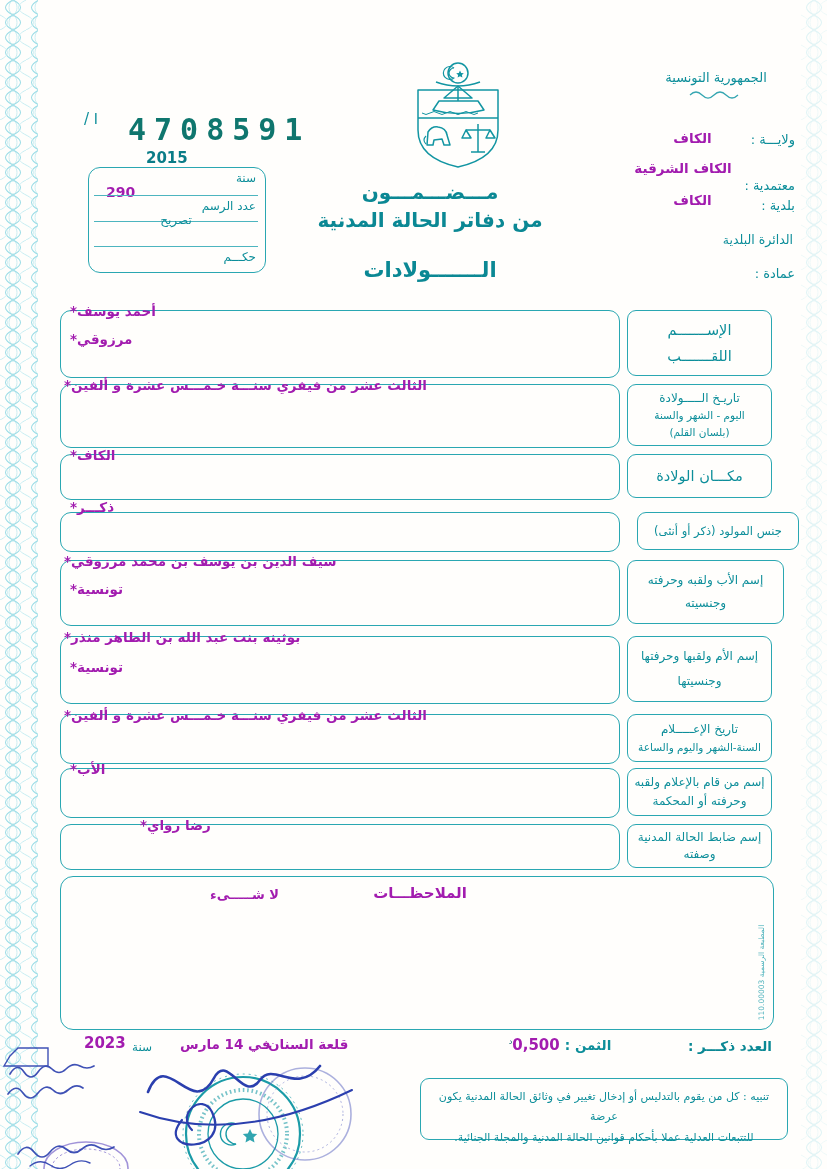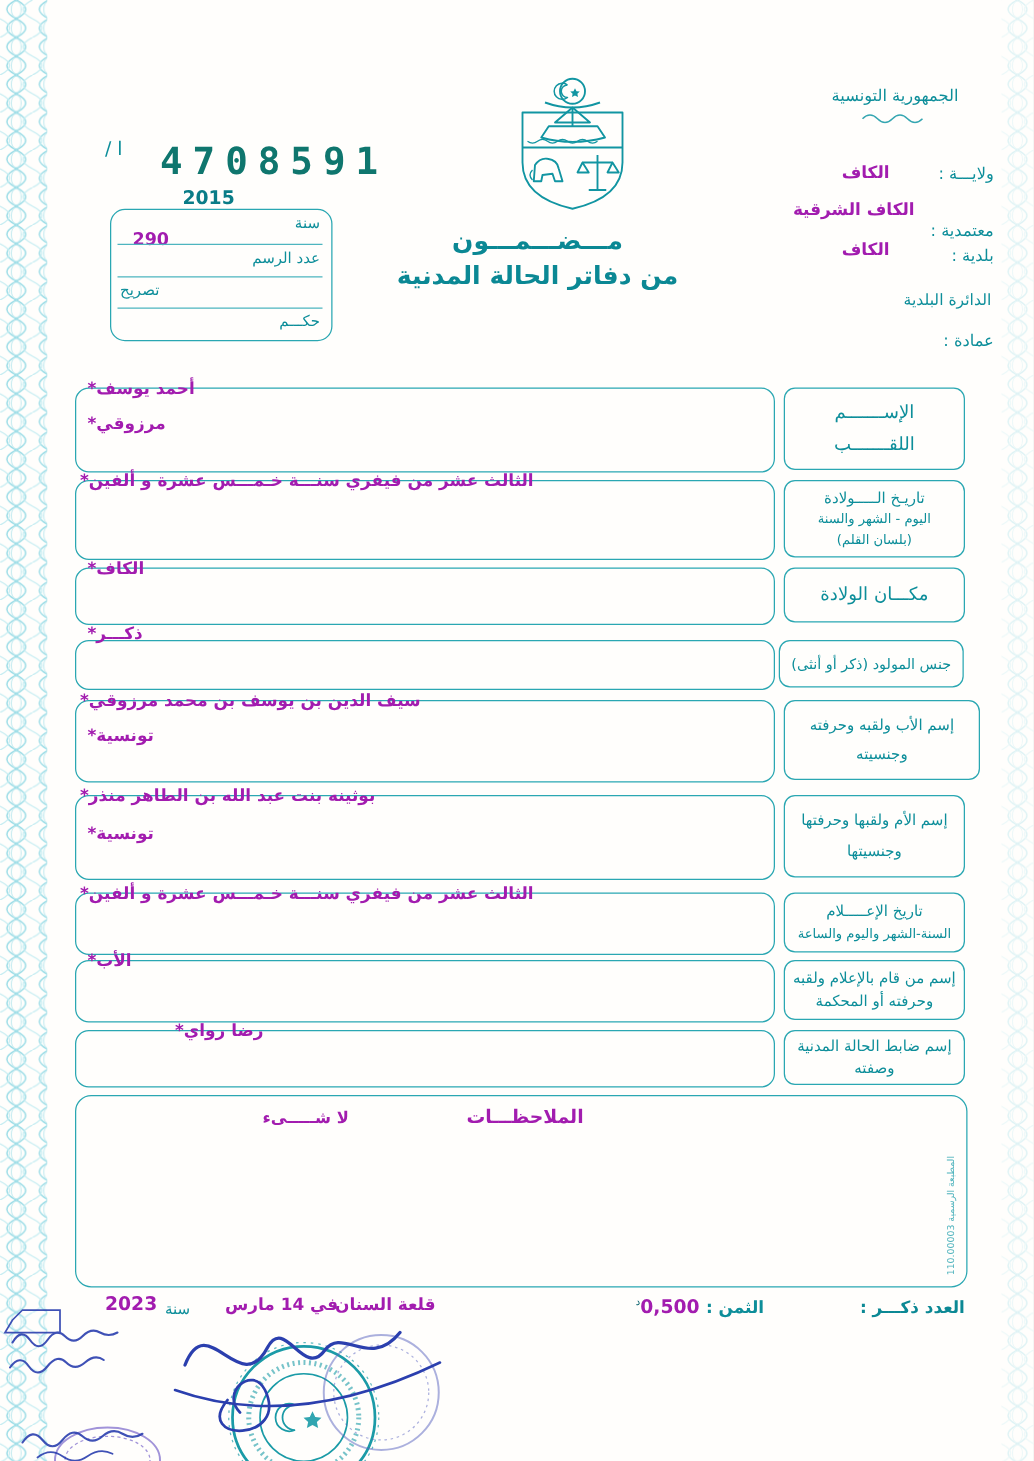--- a/index.html
+++ b/index.html
@@ -100,26 +100,27 @@
 
   <div class="abs lbl" style="left:693px;top:232px;width:100px;font-size:12.5px">الدائرة البلدية</div>
   <div class="abs lbl" style="left:735px;top:266px;width:60px;font-size:13px">عمادة :</div>
 
   <div class="abs" style="left:88px;top:167px;width:176px;height:104px;border:1.5px solid #2aa7b2;border-radius:12px"></div>
   <div class="abs lbl" style="left:96px;top:171px;width:160px;text-align:right;font-size:12px;padding-left:8px;box-sizing:border-box">سنة</div>
   <div class="abs val" style="left:106px;top:184px;font-size:14px">290</div>
   <div class="abs" style="left:94px;top:195px;width:164px;border-top:1px solid #4db5bf"></div>
   <div class="abs lbl" style="left:96px;top:199px;width:160px;text-align:right;font-size:12px">عدد الرسم</div>
   <div class="abs" style="left:94px;top:221px;width:164px;border-top:1px solid #4db5bf"></div>
-  <div class="abs lbl" style="left:96px;top:225px;width:160px;text-align:left;font-size:12px">تصريح</div>
+  <div class="abs lbl" style="left:96px;top:213px;width:160px;text-align:center;font-size:12px">تصريح</div>
   <div class="abs" style="left:94px;top:246px;width:164px;border-top:1px solid #4db5bf"></div>
   <div class="abs lbl" style="left:96px;top:250px;width:160px;text-align:right;font-size:12px">حكـــم</div>
 
   <div class="abs titleline" style="left:300px;top:180px;width:260px;font-size:20px">مـــضـــمـــون</div>
   <div class="abs titleline" style="left:285px;top:208px;width:290px;font-size:20px">من دفاتر الحالة المدنية</div>
+  <div class="abs titleline" style="left:300px;top:258px;width:260px;font-size:21px">الـــــــولادات</div>
 
   <div class="vbox" style="left:60px;top:310px;width:558px;height:66px"></div>
   <div class="labelbox" style="left:627px;top:310px;width:145px;height:66px">
     <span class="big">الإســـــــم</span>
     <span class="big">اللقـــــــب</span>
   </div>
   <div class="abs val" style="left:70px;top:303px">أحمد يوسف*</div>
   <div class="abs val" style="left:70px;top:331px">مرزوقي*</div>
 
   <div class="vbox" style="left:60px;top:384px;width:558px;height:62px"></div>
@@ -130,21 +131,21 @@
   </div>
   <div class="abs val" style="left:64px;top:377px">الثالث عشر من فيفري سنـــة خـمـــس عشرة و ألفين*</div>
 
   <div class="vbox" style="left:60px;top:454px;width:558px;height:44px"></div>
   <div class="labelbox" style="left:627px;top:454px;width:145px;height:44px">
     <span class="big">مكـــان الولادة</span>
   </div>
   <div class="abs val" style="left:70px;top:447px">الكاف*</div>
 
   <div class="vbox" style="left:60px;top:512px;width:558px;height:38px"></div>
-  <div class="labelbox" style="left:623px;top:512px;width:148px;height:38px">
+  <div class="labelbox" style="left:637px;top:512px;width:162px;height:38px">
     <span style="font-size:11.5px">جنس المولود (ذكر أو أنثى)</span>
   </div>
   <div class="abs val" style="left:70px;top:499px">ذكـــر*</div>
 
   <div class="vbox" style="left:60px;top:560px;width:558px;height:64px"></div>
   <div class="labelbox" style="left:627px;top:560px;width:157px;height:64px">
     <span>إسم الأب ولقبه وحرفته</span>
     <span>وجنسيته</span>
   </div>
   <div class="abs val" style="left:64px;top:553px">سيف الدين بن يوسف بن محمد مرزوقي*</div>
@@ -189,20 +190,24 @@
   <div class="abs footitem" style="left:490px;top:1035px;width:140px;text-align:center;direction:rtl">
     <span class="lbl" style="font-weight:bold;font-size:13.5px">الثمن :</span>
     <b class="val" style="font-size:15px">0,500</b><sup class="unit">د</sup>
   </div>
 
   <div class="abs val footitem" style="left:268px;top:1036px">قلعة السنان</div>
   <div class="abs val footitem" style="left:180px;top:1036px">في 14 مارس</div>
   <div class="abs lbl footitem" style="left:132px;top:1040px;font-size:12px">سنة</div>
   <div class="abs val footitem" style="left:84px;top:1034px;font-size:15px;direction:ltr">2023</div>
 
+  <div class="warnbox" style="left:420px;top:1078px;width:368px;height:62px">
+    <div>تنبيه : كل من يقوم بالتدليس أو إدخال تغيير في وثائق الحالة المدنية يكون عرضة</div>
+    <div>للتتبعات العدلية عملا بأحكام قوانين الحالة المدنية والمجلة الجنائية.</div>
+  </div>
 
   <svg class="abs" style="left:0;top:1028px" width="430" height="141" viewBox="0 0 430 141">
     <g stroke="#1b9ba7" fill="none">
       <circle cx="243" cy="106" r="57" stroke-width="2.2"></circle>
       <circle cx="243" cy="106" r="60" stroke-width="1" stroke-dasharray="2 4" opacity=".7"></circle>
       <circle cx="243" cy="106" r="44" stroke-width="4" stroke-dasharray="1.6 2.8" opacity=".6"></circle>
       <circle cx="243" cy="106" r="35" stroke-width="1.3"></circle>
       <path d="M236,96 a11,11 0 1 0 0,20 a9,9 0 1 1 0,-20" stroke-width="1.4"></path>
       <path d="M250,101 l2.2,4.6 5,.5 -3.7,3.4 1,4.9 -4.5,-2.5 -4.5,2.5 1,-4.9 -3.7,-3.4 5,-.5 z" fill="#1b9ba7" stroke="none" opacity=".9"></path>
     </g>

